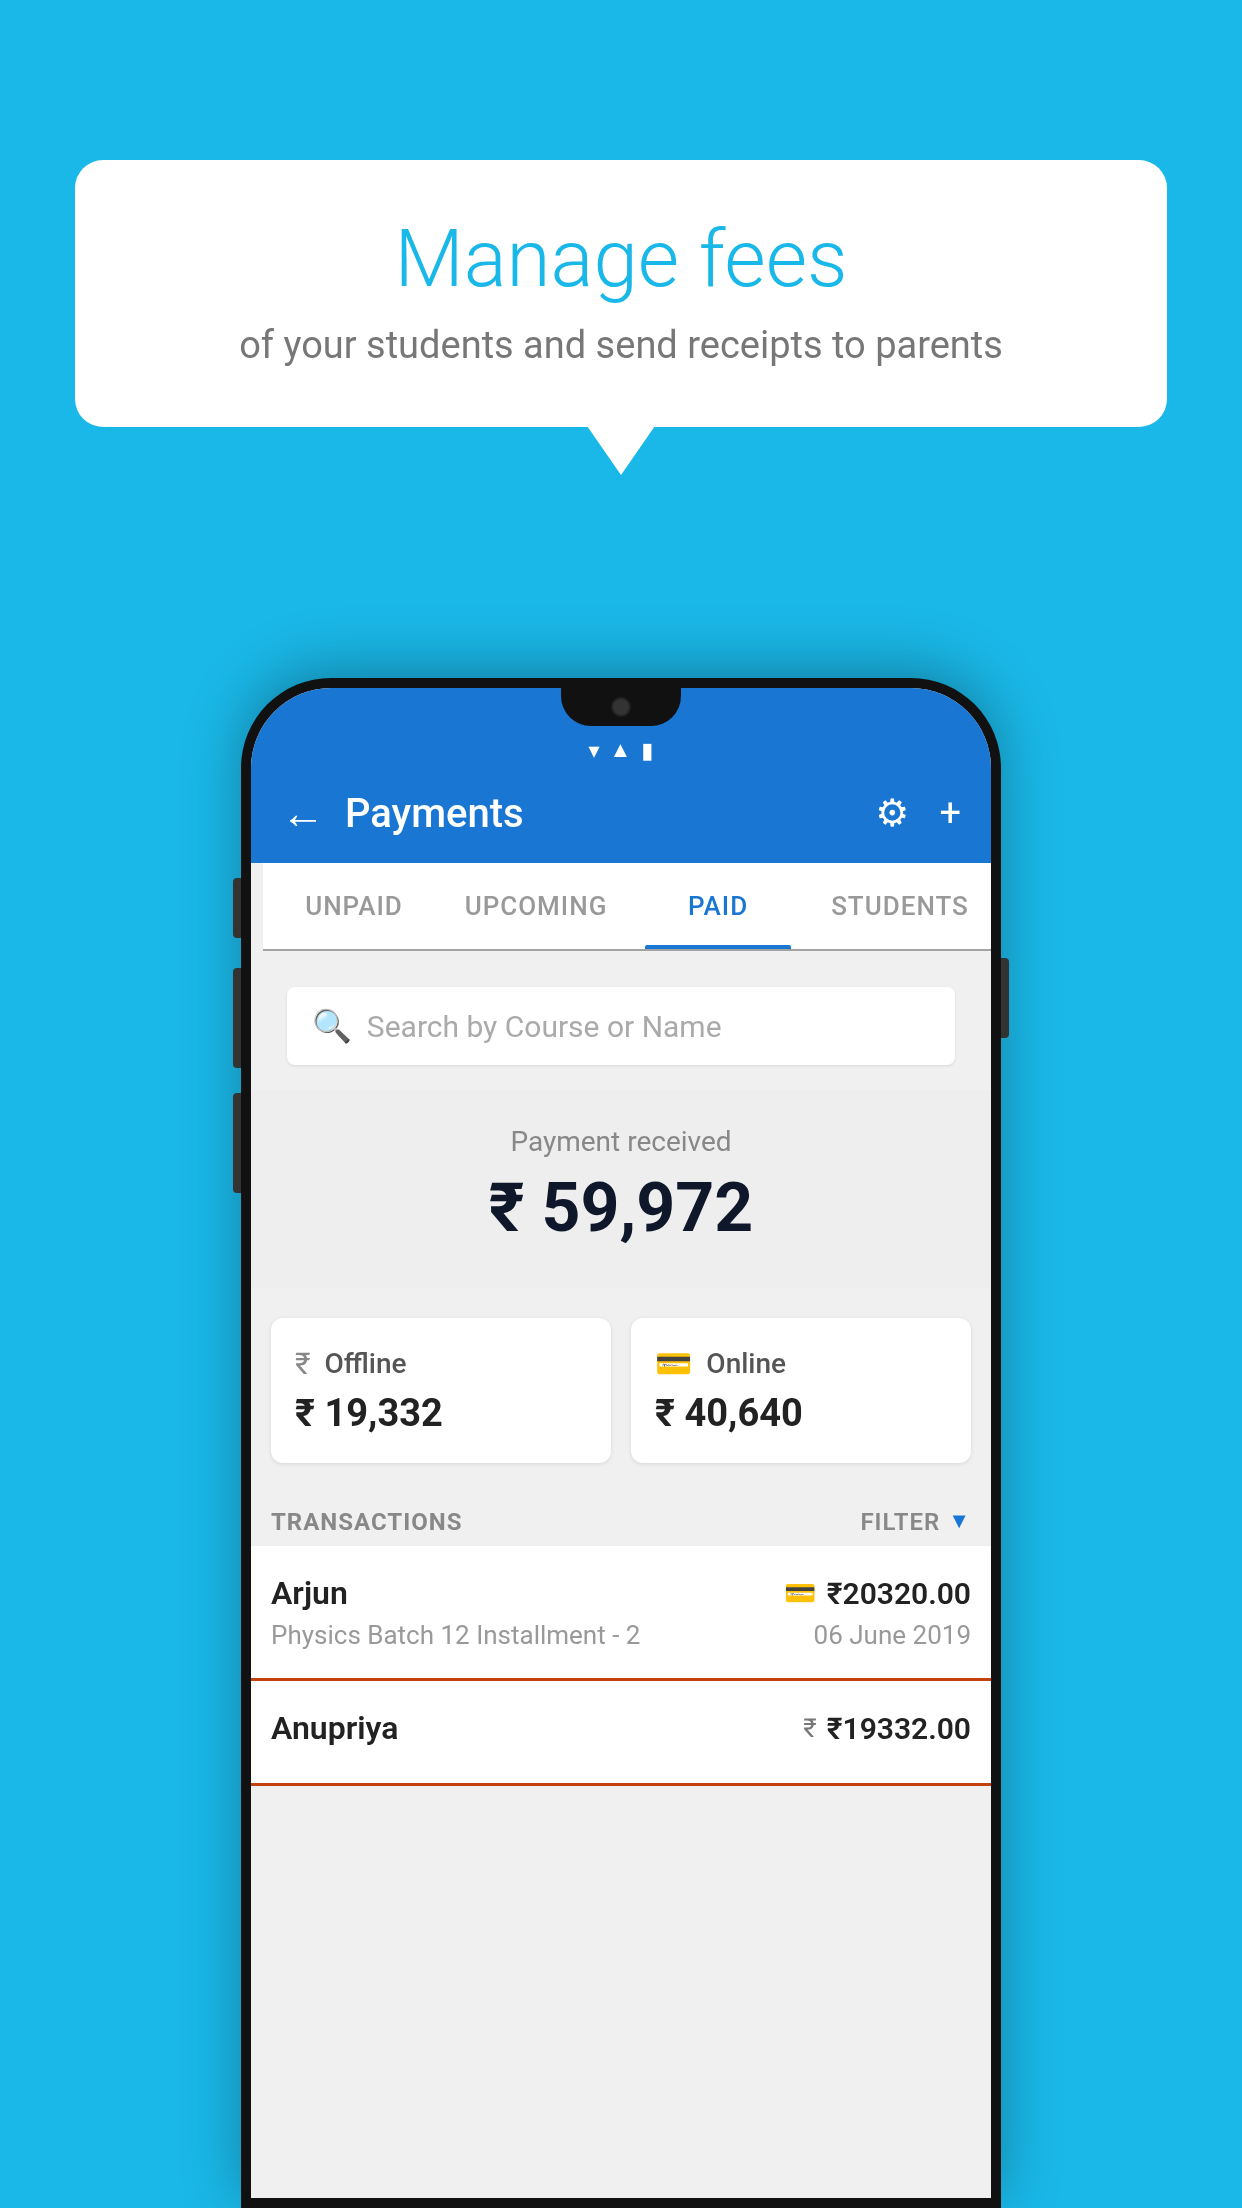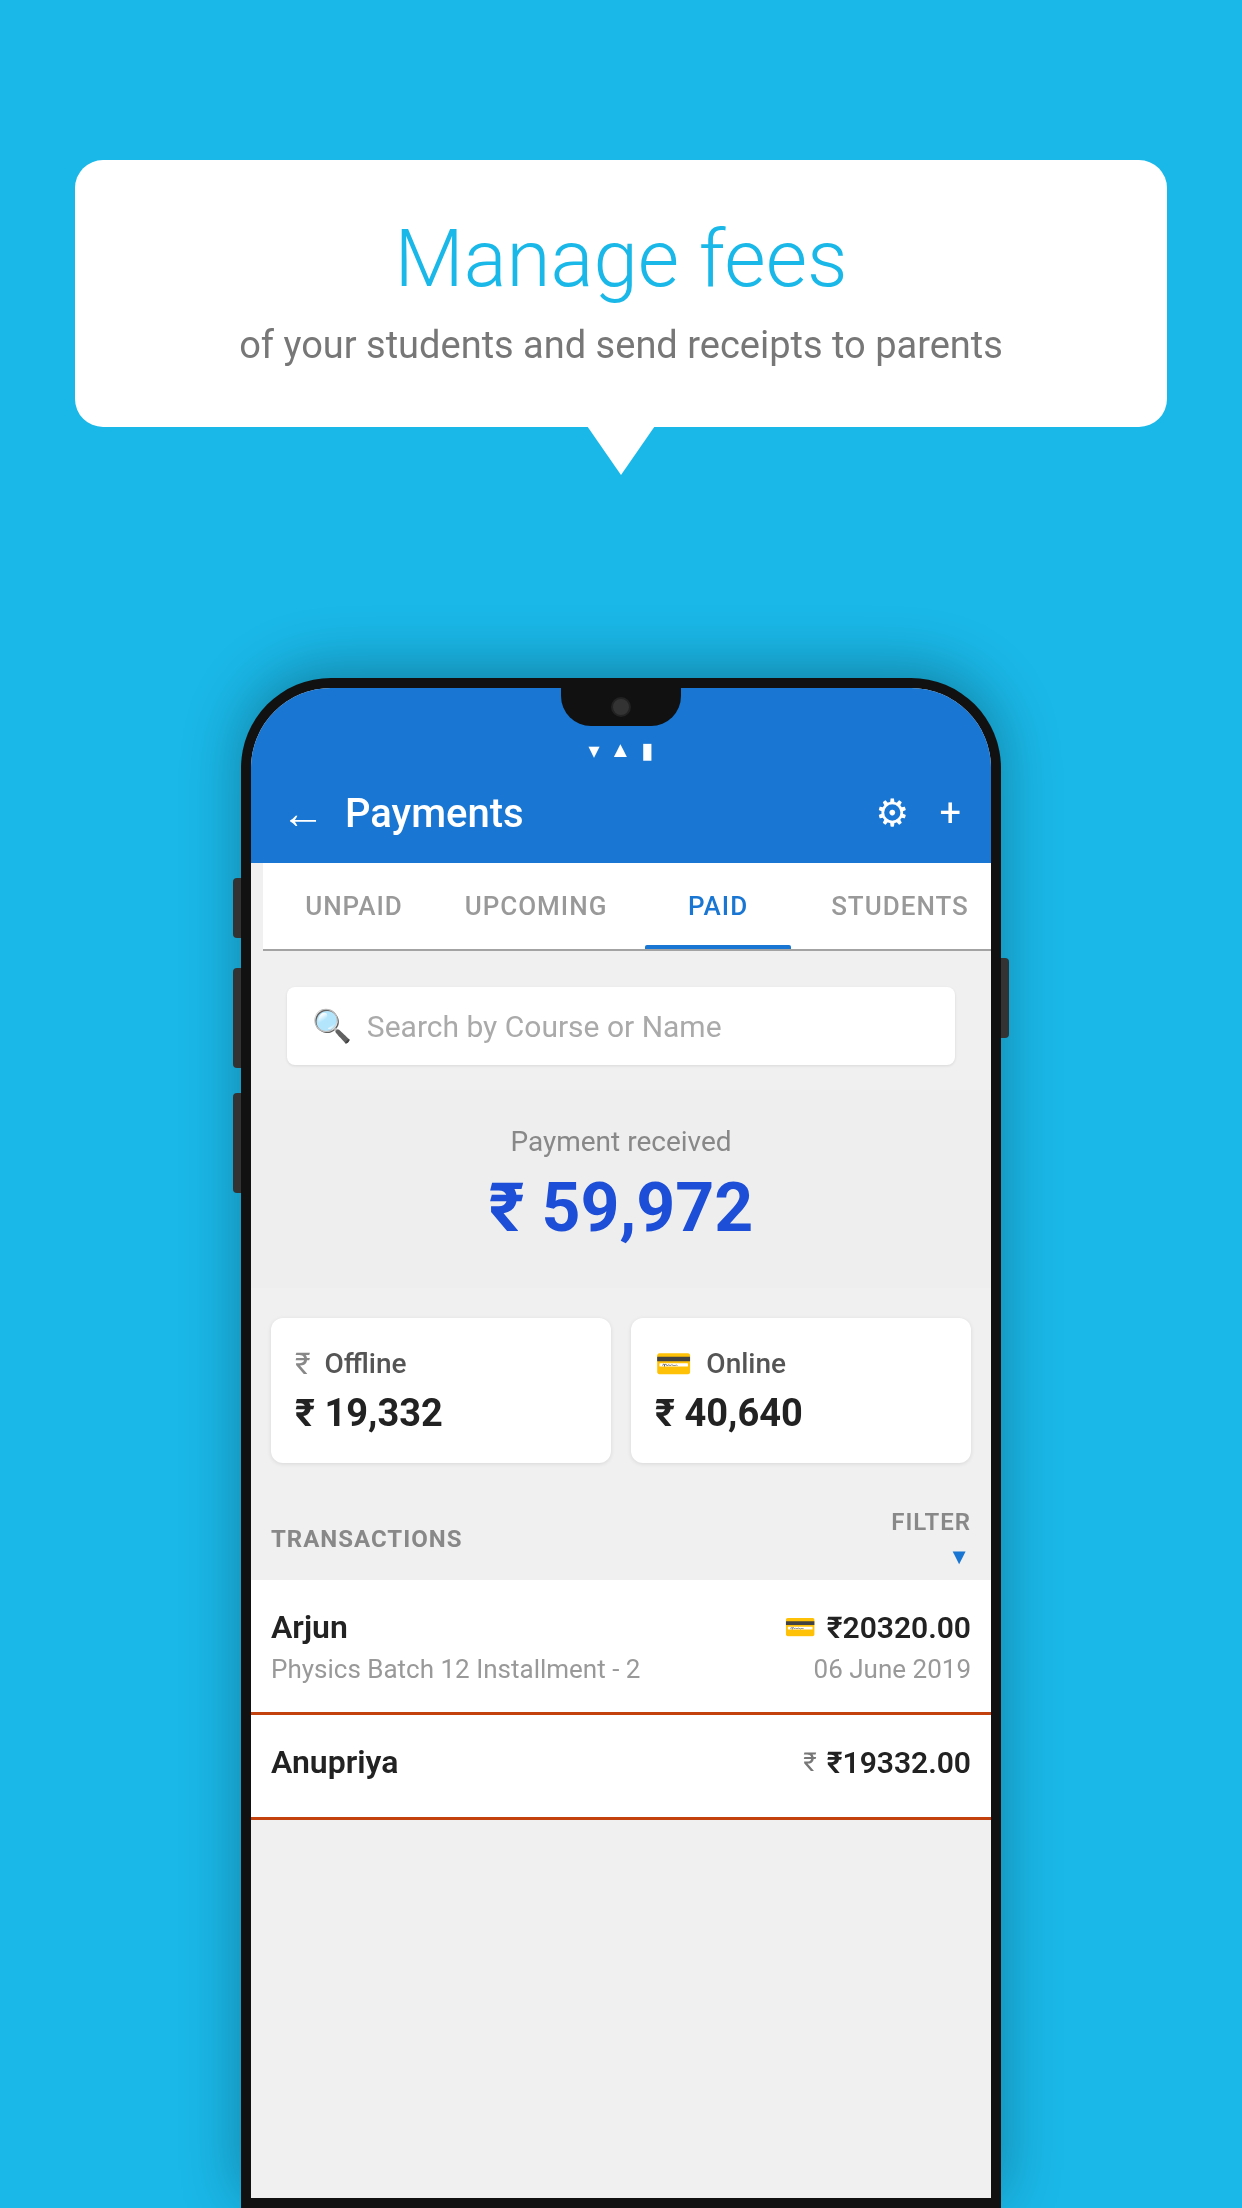--- a/index.html
+++ b/index.html
@@ -237,21 +237,21 @@
 
     .payment-label {
       color: #888;
       font-size: 28px;
       margin-bottom: 10px;
     }
 
     .payment-amount {
       font-size: 68px;
       font-weight: 700;
-      color: #1d4ed8;
+      color: #0f172a;
     }
 
     
     .payment-cards {
       display: flex;
       gap: 20px;
       margin: 25px 20px;
     }
 
     .payment-card {
@@ -297,28 +297,27 @@
 
     .transactions-label {
       font-size: 24px;
       font-weight: 700;
       color: #888;
       letter-spacing: 1px;
     }
 
     .filter-btn {
       display: flex;
-      align-items: flex-end;
+      align-items: flex-start;
       gap: 8px;
       color: #888;
       font-size: 24px;
       font-weight: 600;
       letter-spacing: 1px;
       cursor: pointer;
-      flex-direction: column;
     }
 
     .filter-icon {
       color: #1976d2;
       font-size: 22px;
     }
 
     
     .transaction-row {
       background: white;

